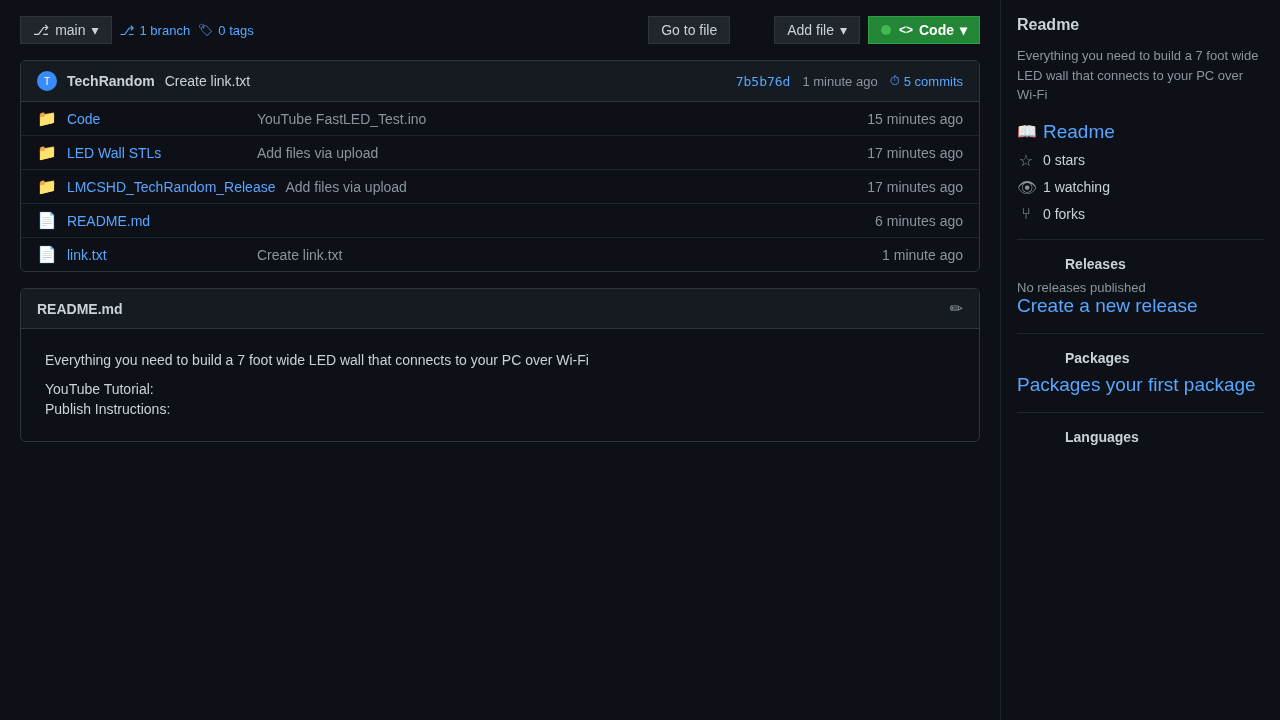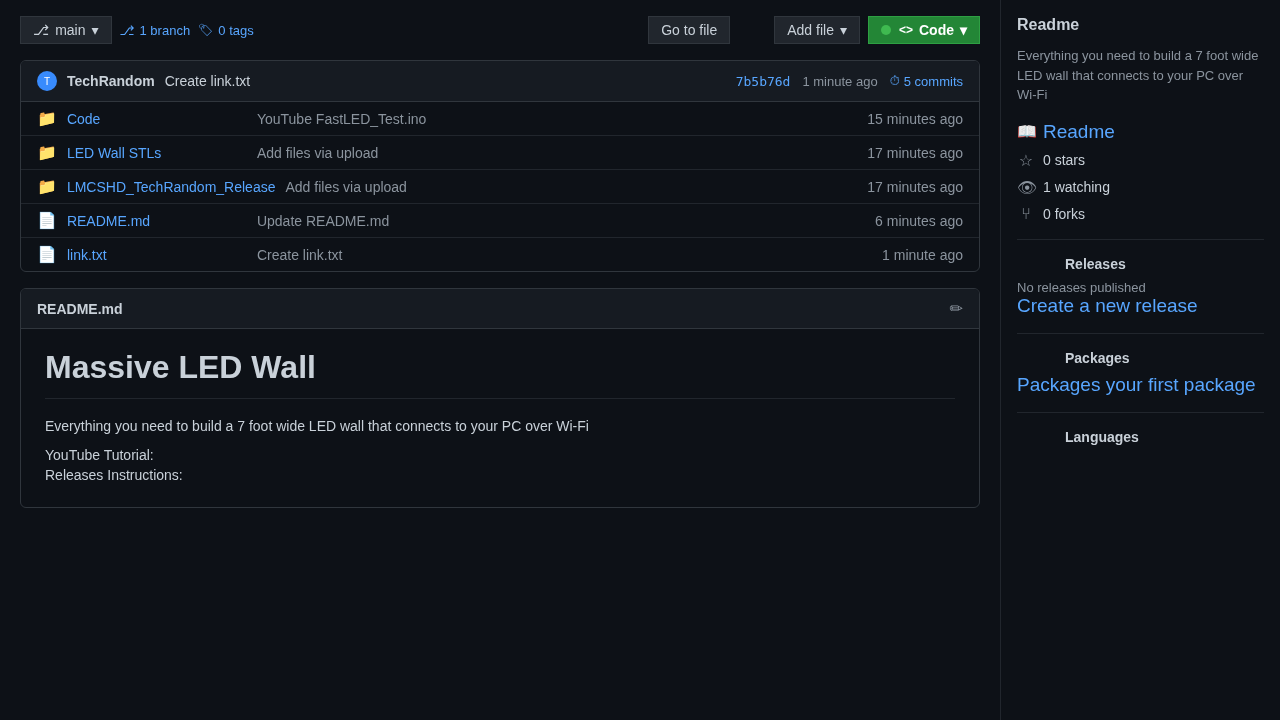--- a/index.html
+++ b/index.html
@@ -328,41 +328,39 @@
     </div>
     <div class="file-row">
       <span class="file-icon">📁</span>
       <span class="file-name">LMCSHD_TechRandom_Release</span>
       <span class="file-commit">Add files via upload</span>
       <span class="file-time">17 minutes ago</span>
     </div>
     <div class="file-row">
       <span class="file-icon">📄</span>
       <span class="file-name">README.md</span>
-      <span class="file-commit">Update README.md</span>
       <span class="file-time">6 minutes ago</span>
     </div>
     <div class="file-row">
       <span class="file-icon">📄</span>
       <span class="file-name">link.txt</span>
       <span class="file-commit">Create link.txt</span>
       <span class="file-time">1 minute ago</span>
     </div>
   </div>
 
   <div class="readme-panel">
     <div class="readme-header">
       <span class="readme-title">README.md</span>
       <span class="edit-icon">✏</span>
     </div>
     <div class="readme-body">
-      <h1 class="readme-h1">Massive LED Wall</h1>
       <p class="readme-p">Everything you need to build a 7 foot wide LED wall that connects to your PC over Wi-Fi</p>
       <p class="readme-label">YouTube Tutorial:</p>
-      <p class="readme-label">Releases Instructions:</p>
+      <p class="readme-label">Publish Instructions:</p>
     </div>
   </div>
 </div>
 
 <div class="sidebar">
   <div class="sidebar-section-title">Readme</div>
   <div class="sidebar-desc">Everything you need to build a 7 foot wide LED wall that connects to your PC over Wi-Fi</div>
 
   <div class="sidebar-stat">
     <span class="sidebar-stat-icon">📖</span>

